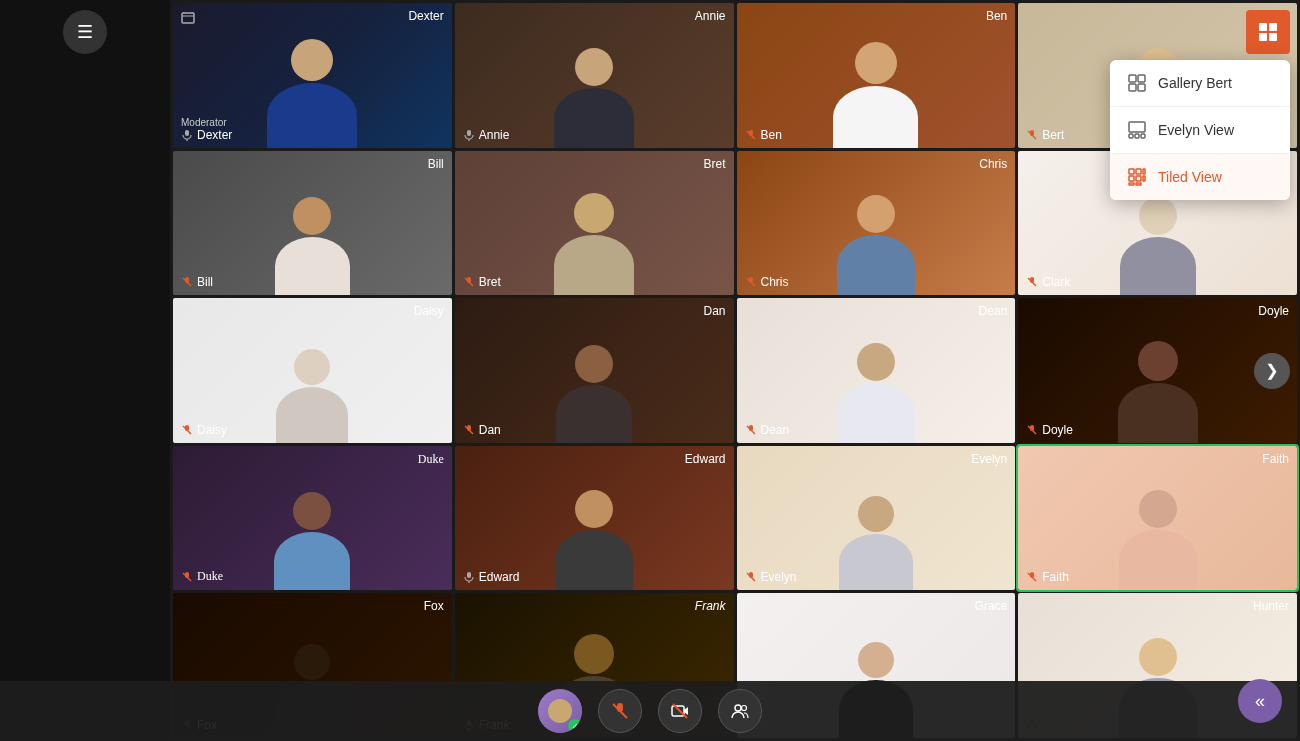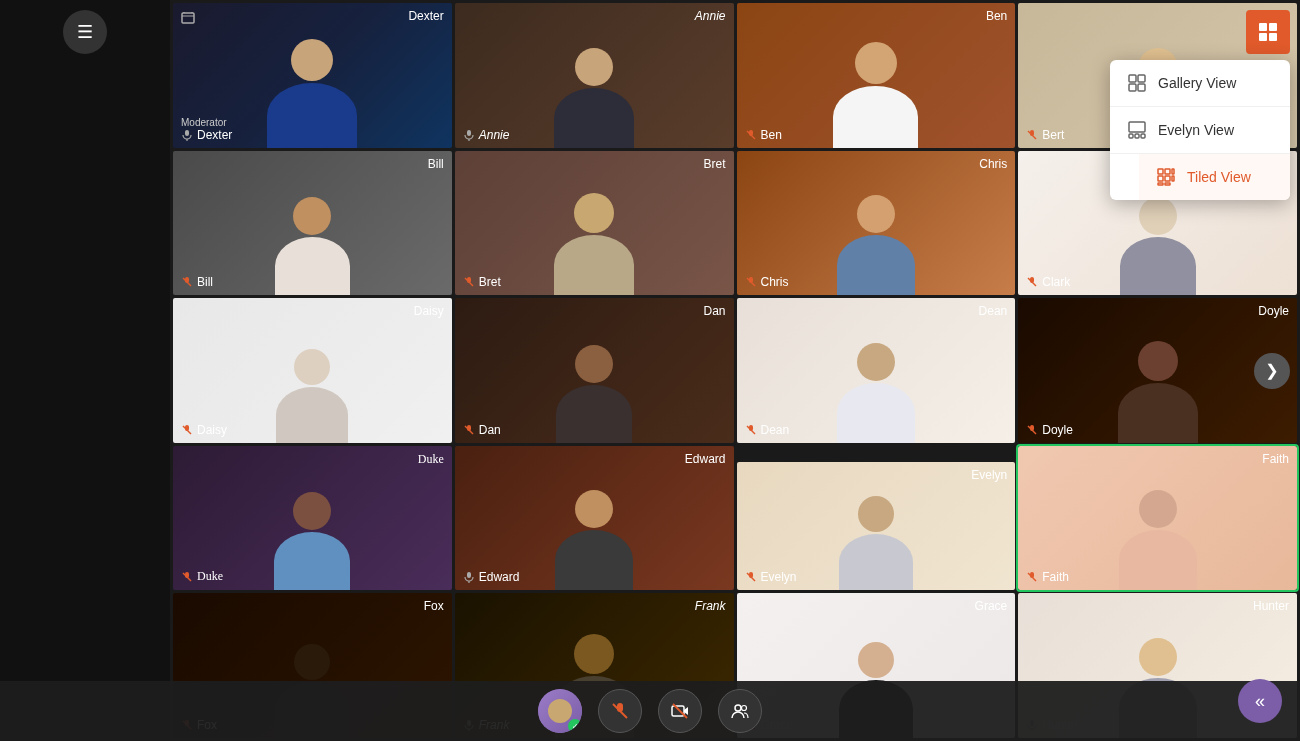--- a/index.html
+++ b/index.html
@@ -50,34 +50,34 @@
       position: absolute;
       top: 6px;
       right: 8px;
       color: #fff;
       font-size: 12px;
       font-weight: 500;
     }
 
     
     .cell-dexter { background: linear-gradient(135deg, #1a1a2e 0%, #16213e 50%, #0f3460 100%); }
-    .cell-annie { background: linear-gradient(135deg, #3d2b1f 0%, #5a3d2b 100%); font-style: italic; }
+    .cell-annie { background: linear-gradient(135deg, #3d2b1f 0%, #5a3d2b 100%); }
     .cell-ben { background: linear-gradient(135deg, #8b4513 0%, #a0522d 100%); }
     .cell-bert { background: linear-gradient(135deg, #c8b89a 0%, #d4c5a9 100%); }
     .cell-bill { background: linear-gradient(135deg, #4a4a4a 0%, #6a6a6a 100%); }
     .cell-bret { background: linear-gradient(135deg, #5d4037 0%, #795548 100%); }
     .cell-chris { background: linear-gradient(135deg, #8b4513 0%, #c77d4a 100%); }
     .cell-clark { background: linear-gradient(135deg, #f5f0eb 0%, #ede0d4 100%); }
     .cell-daisy { background: linear-gradient(135deg, #e8e8e8 0%, #f0f0f0 100%); }
     .cell-dan { background: linear-gradient(135deg, #2d1b12 0%, #4a2c1a 100%); }
     .cell-dean { background: linear-gradient(135deg, #e8e0d8 0%, #f5efe8 100%); }
     .cell-doyle { background: linear-gradient(135deg, #1a0a00 0%, #3d1c00 100%); }
     .cell-duke { background: linear-gradient(135deg, #2d1b35 0%, #4a2d5a 100%); font-family: Liberation Serif, serif; }
     .cell-edward { background: linear-gradient(135deg, #4a2010 0%, #7a3820 100%); }
-    .cell-evelyn { background: linear-gradient(135deg, #e8d8c0 0%, #f0e5d0 100%); margin-top: 16px; }
+    .cell-evelyn { background: linear-gradient(135deg, #e8d8c0 0%, #f0e5d0 100%); }
     .cell-faith { background: linear-gradient(135deg, #f0c8b0 0%, #e8b89a 100%); }
     .cell-fox { background: linear-gradient(135deg, #1a0a00 0%, #2d1500 100%); text-decoration: underline; }
     .cell-frank { background: linear-gradient(135deg, #1a1200 0%, #3d2800 100%); font-style: italic; }
     .cell-grace { background: linear-gradient(135deg, #f5f0f0 0%, #ede8e8 100%); }
     .cell-hunter { background: linear-gradient(135deg, #e8e0d8 0%, #f5ede0 100%); }
 
     
     #sidebar {
       position: absolute;
       top: 0;
@@ -206,21 +206,21 @@
       gap: 10px;
       padding: 12px 16px;
       cursor: pointer;
       font-size: 14px;
       color: #333;
       border-bottom: 1px solid #f0f0f0;
     }
 
     .dropdown-item:last-child { border-bottom: none; }
 
-    .dropdown-item.active { background: #fff8f5; color: #e05a2b; margin-left: 29px; }
+    .dropdown-item.active { background: #fff8f5; color: #e05a2b; }
 
     .dropdown-icon {
       width: 22px;
       height: 22px;
       display: flex;
       align-items: center;
       justify-content: center;
     }
 
     
@@ -629,21 +629,21 @@
   <div id="dropdown-menu">
     <div class="dropdown-item">
       <div class="dropdown-icon">
         <svg width="20" height="20" viewBox="0 0 20 20" fill="none" stroke="#666" stroke-width="1.5">
           <rect x="2" y="2" width="7" height="7" rx="1"></rect>
           <rect x="11" y="2" width="7" height="7" rx="1"></rect>
           <rect x="2" y="11" width="7" height="7" rx="1"></rect>
           <rect x="11" y="11" width="7" height="7" rx="1"></rect>
         </svg>
       </div>
-      <span>Gallery View</span>
+      <span>Gallery Bert</span>
     </div>
     <div class="dropdown-item">
       <div class="dropdown-icon">
         <svg width="20" height="20" viewBox="0 0 20 20" fill="none" stroke="#666" stroke-width="1.5">
           <rect x="2" y="2" width="16" height="10" rx="1"></rect>
           <rect x="2" y="14" width="4" height="4" rx="1"></rect>
           <rect x="8" y="14" width="4" height="4" rx="1"></rect>
           <rect x="14" y="14" width="4" height="4" rx="1"></rect>
         </svg>
       </div>

